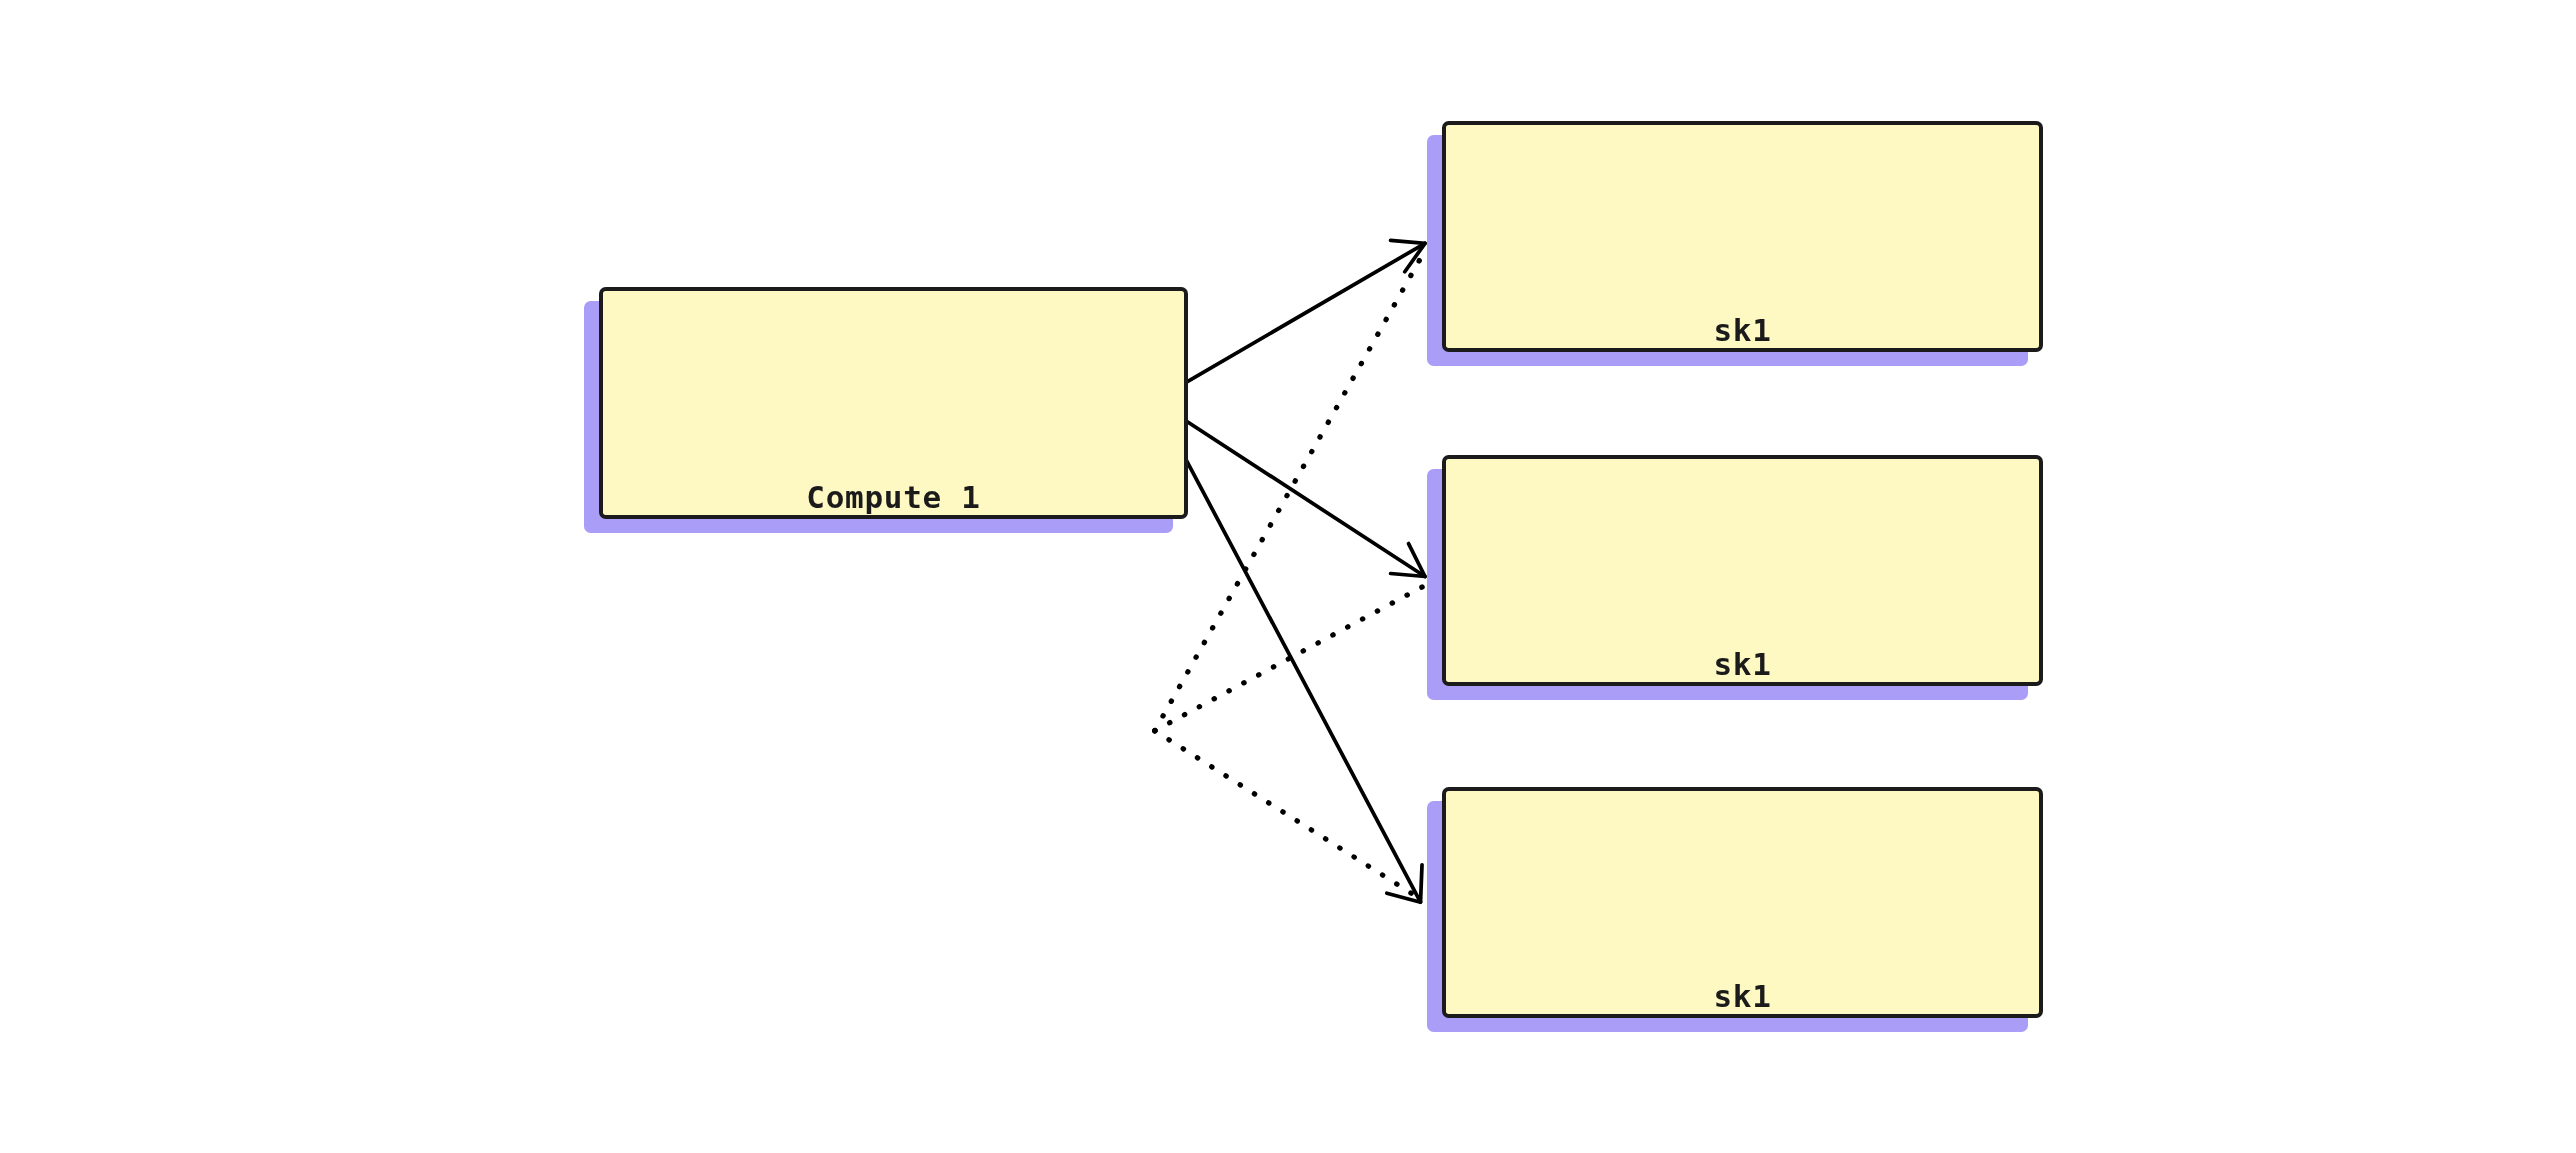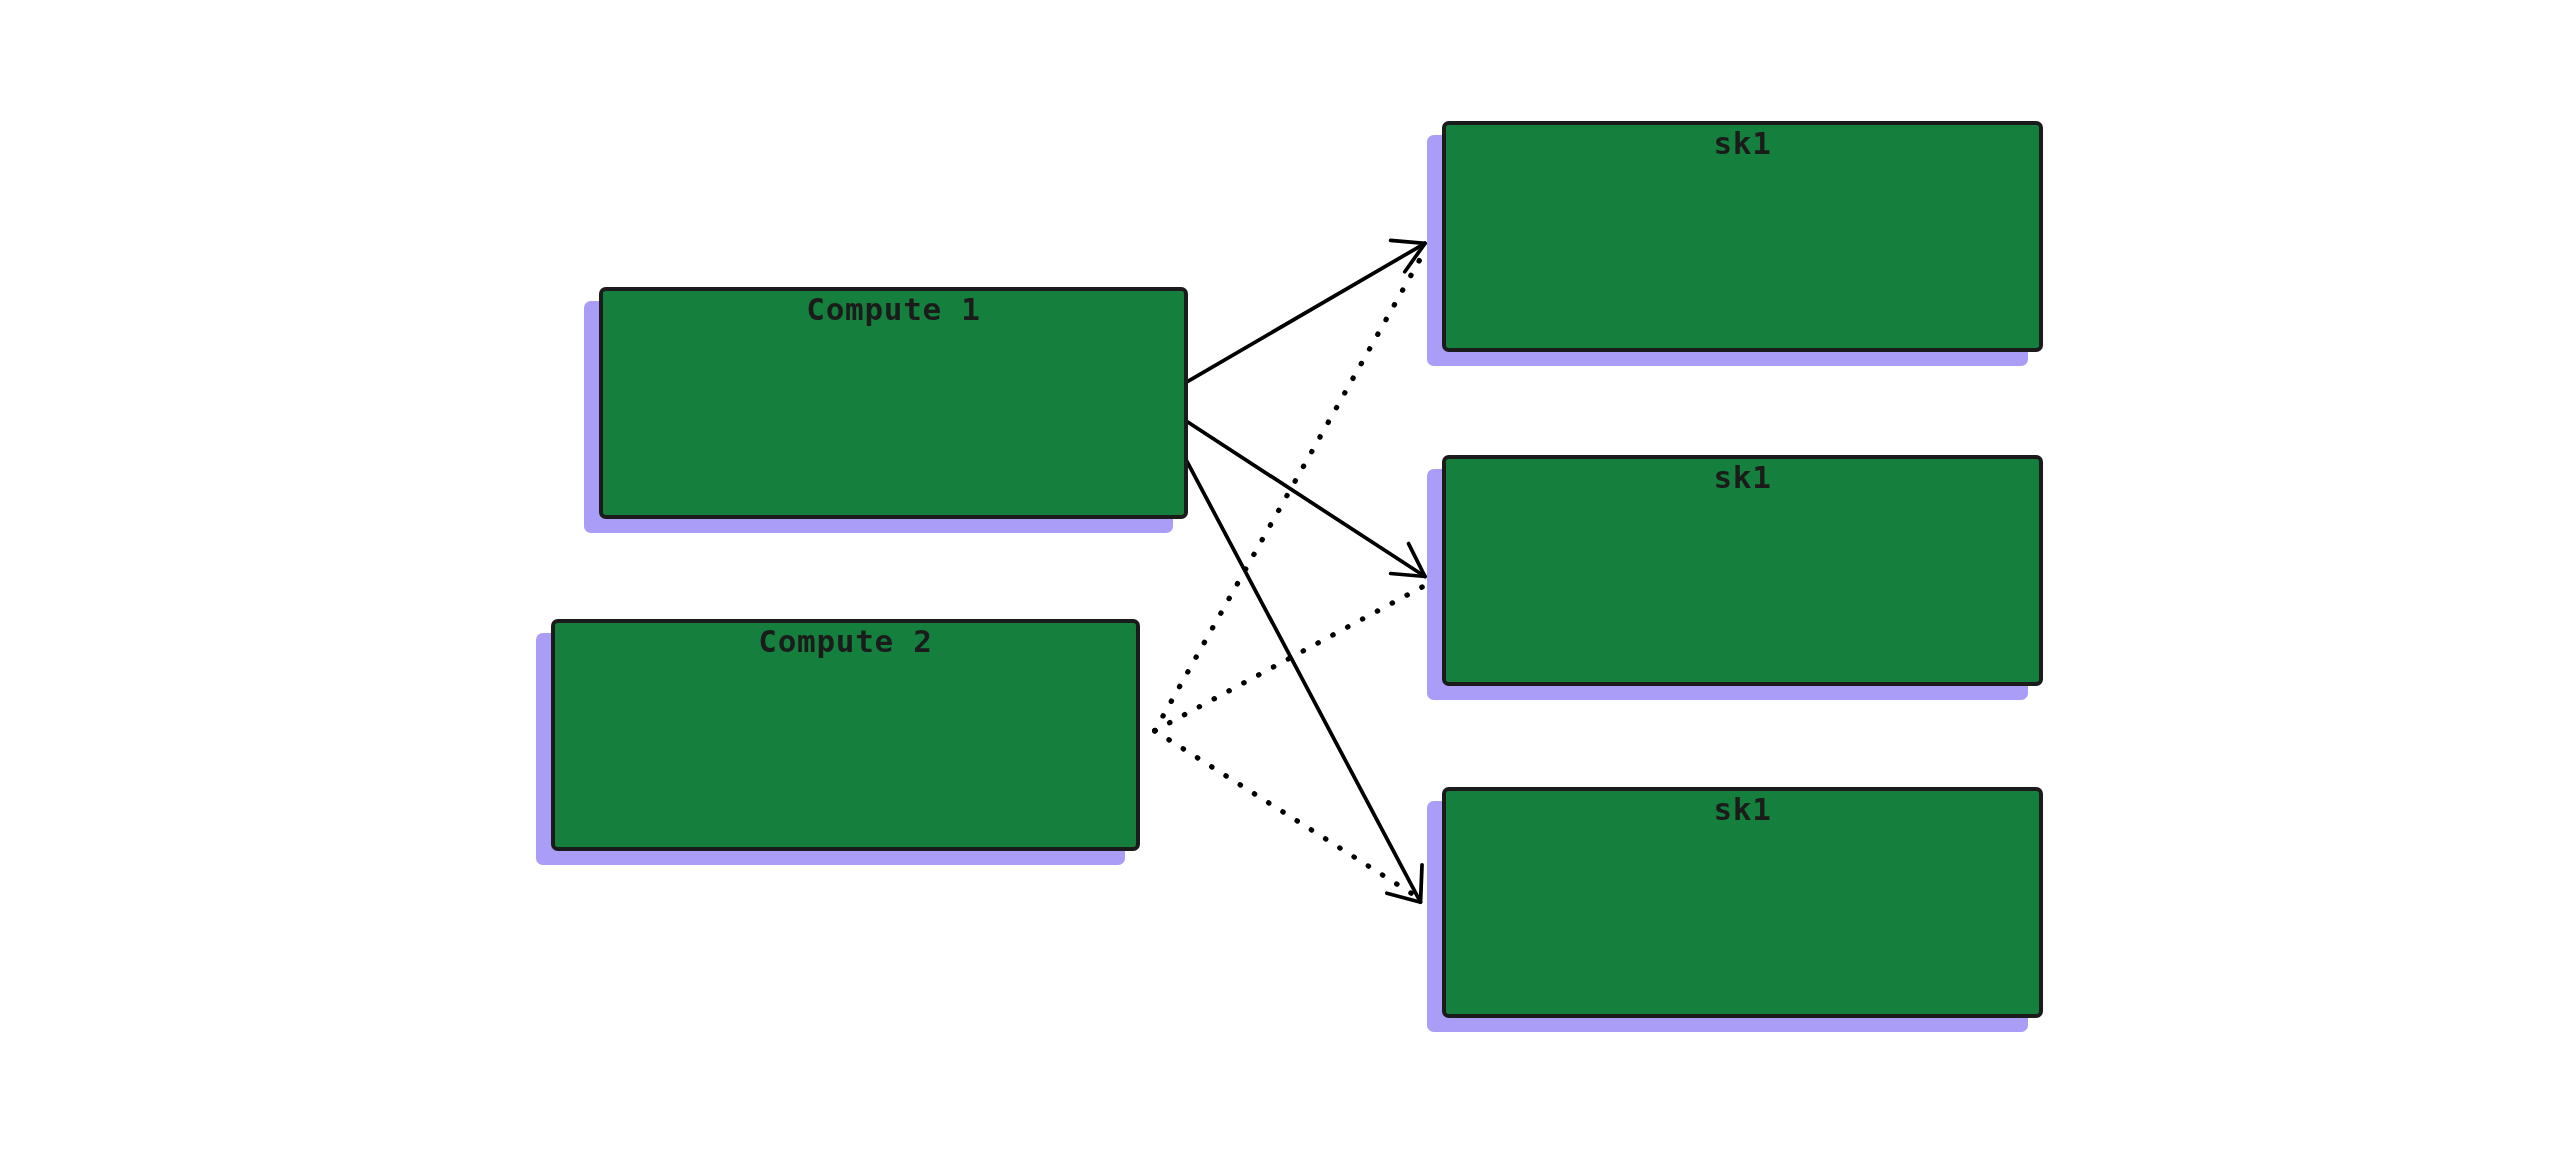--- a/index.html
+++ b/index.html
@@ -47,25 +47,25 @@
     background: #a99df7;
     border-radius: 6.7px;
   }
   .node-body {
     position: absolute;
     left: 15px;
     top: -14.2px;
     width: 100%;
     height: 100%;
     box-sizing: border-box;
-    background: #15803d;
+    background: #fef9c3;
     border: 4.5px solid #1b1b1b;
     border-radius: 6.7px;
     display: flex;
-    align-items: flex-start;
+    align-items: flex-end;
     justify-content: center;
   }
   .node-label {
     font-family: "DejaVu Sans Mono", monospace;
     font-weight: bold;
     font-size: 31px;
     letter-spacing: 0.7px;
     color: #1b1b1b;
     white-space: pre;
     user-select: none;
@@ -106,26 +106,20 @@
     </g>
   </svg>
 
   <div class="node" style="left:536px; top:301px; width:589px; height:232px;margin-left:48px;">
     <div class="node-shadow"></div>
     <div class="node-body">
       <span class="node-label">Compute 1</span>
     </div>
   </div>
 
-  <div class="node" style="left:536px; top:633px; width:589px; height:232px;">
-    <div class="node-shadow"></div>
-    <div class="node-body">
-      <span class="node-label">Compute 2</span>
-    </div>
-  </div>
 
   <div class="node" style="left:1427px; top:135px; width:601px; height:231px;">
     <div class="node-shadow"></div>
     <div class="node-body">
       <span class="node-label">sk1</span>
     </div>
   </div>
 
   <div class="node" style="left:1427px; top:469px; width:601px; height:231px;">
     <div class="node-shadow"></div>

